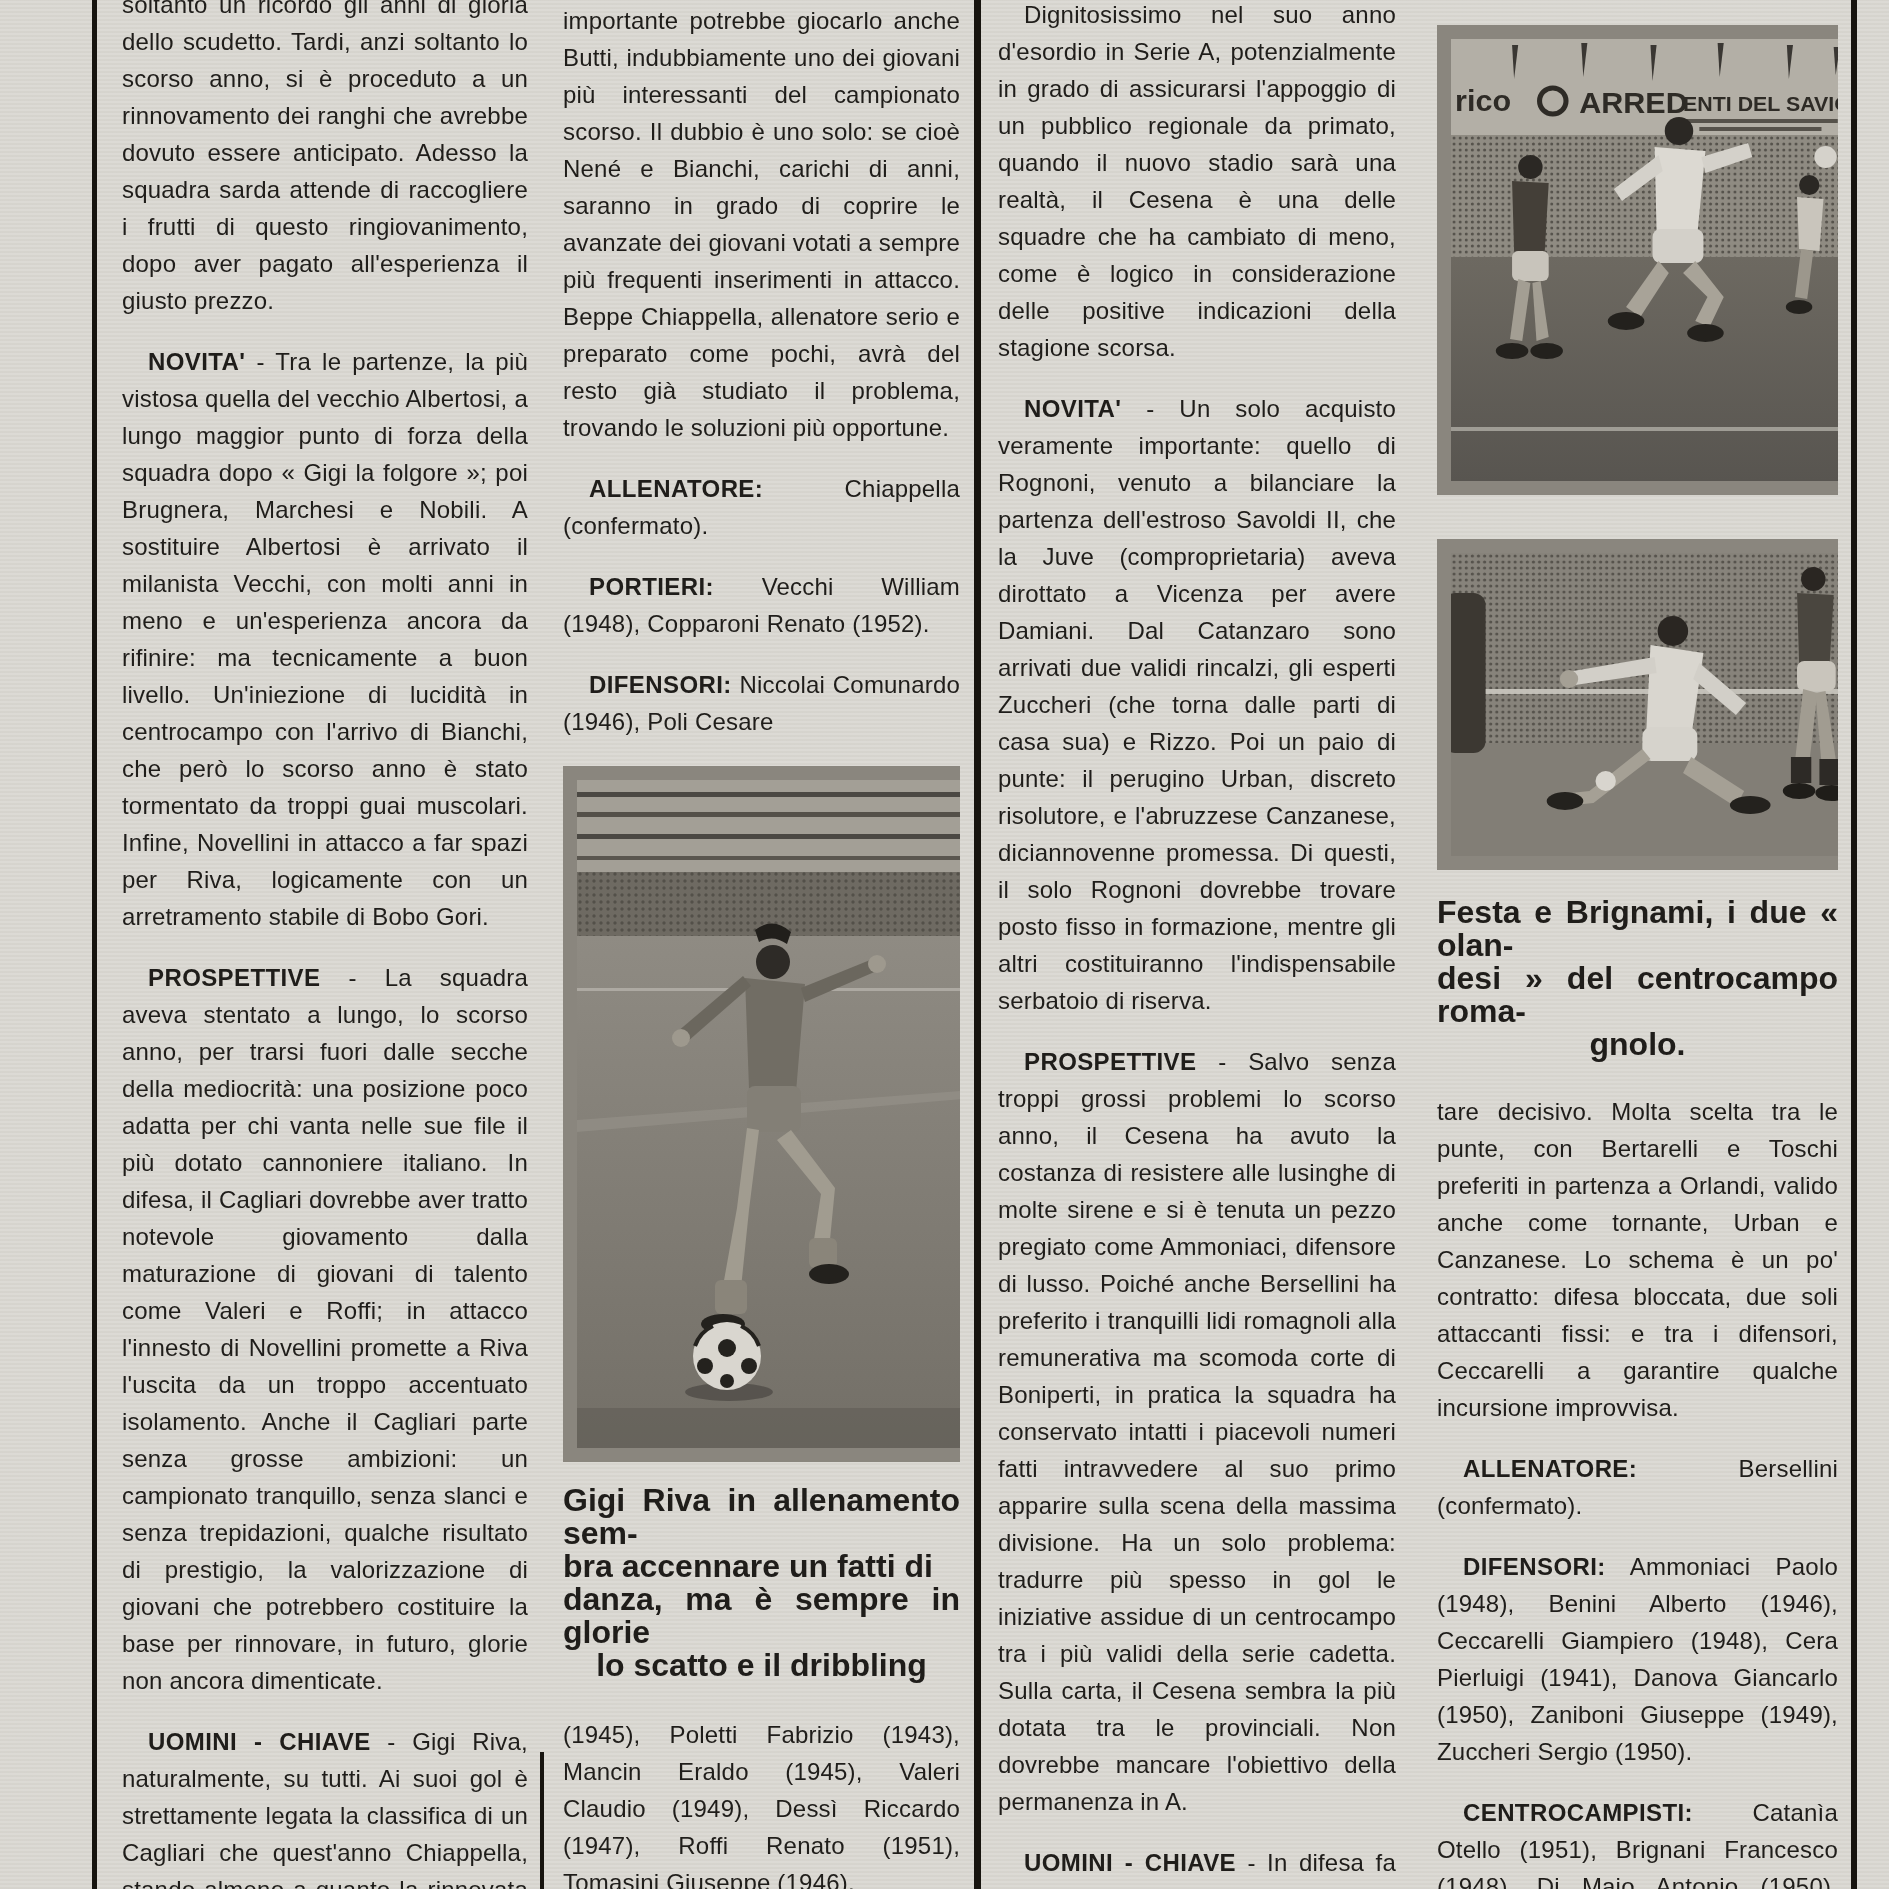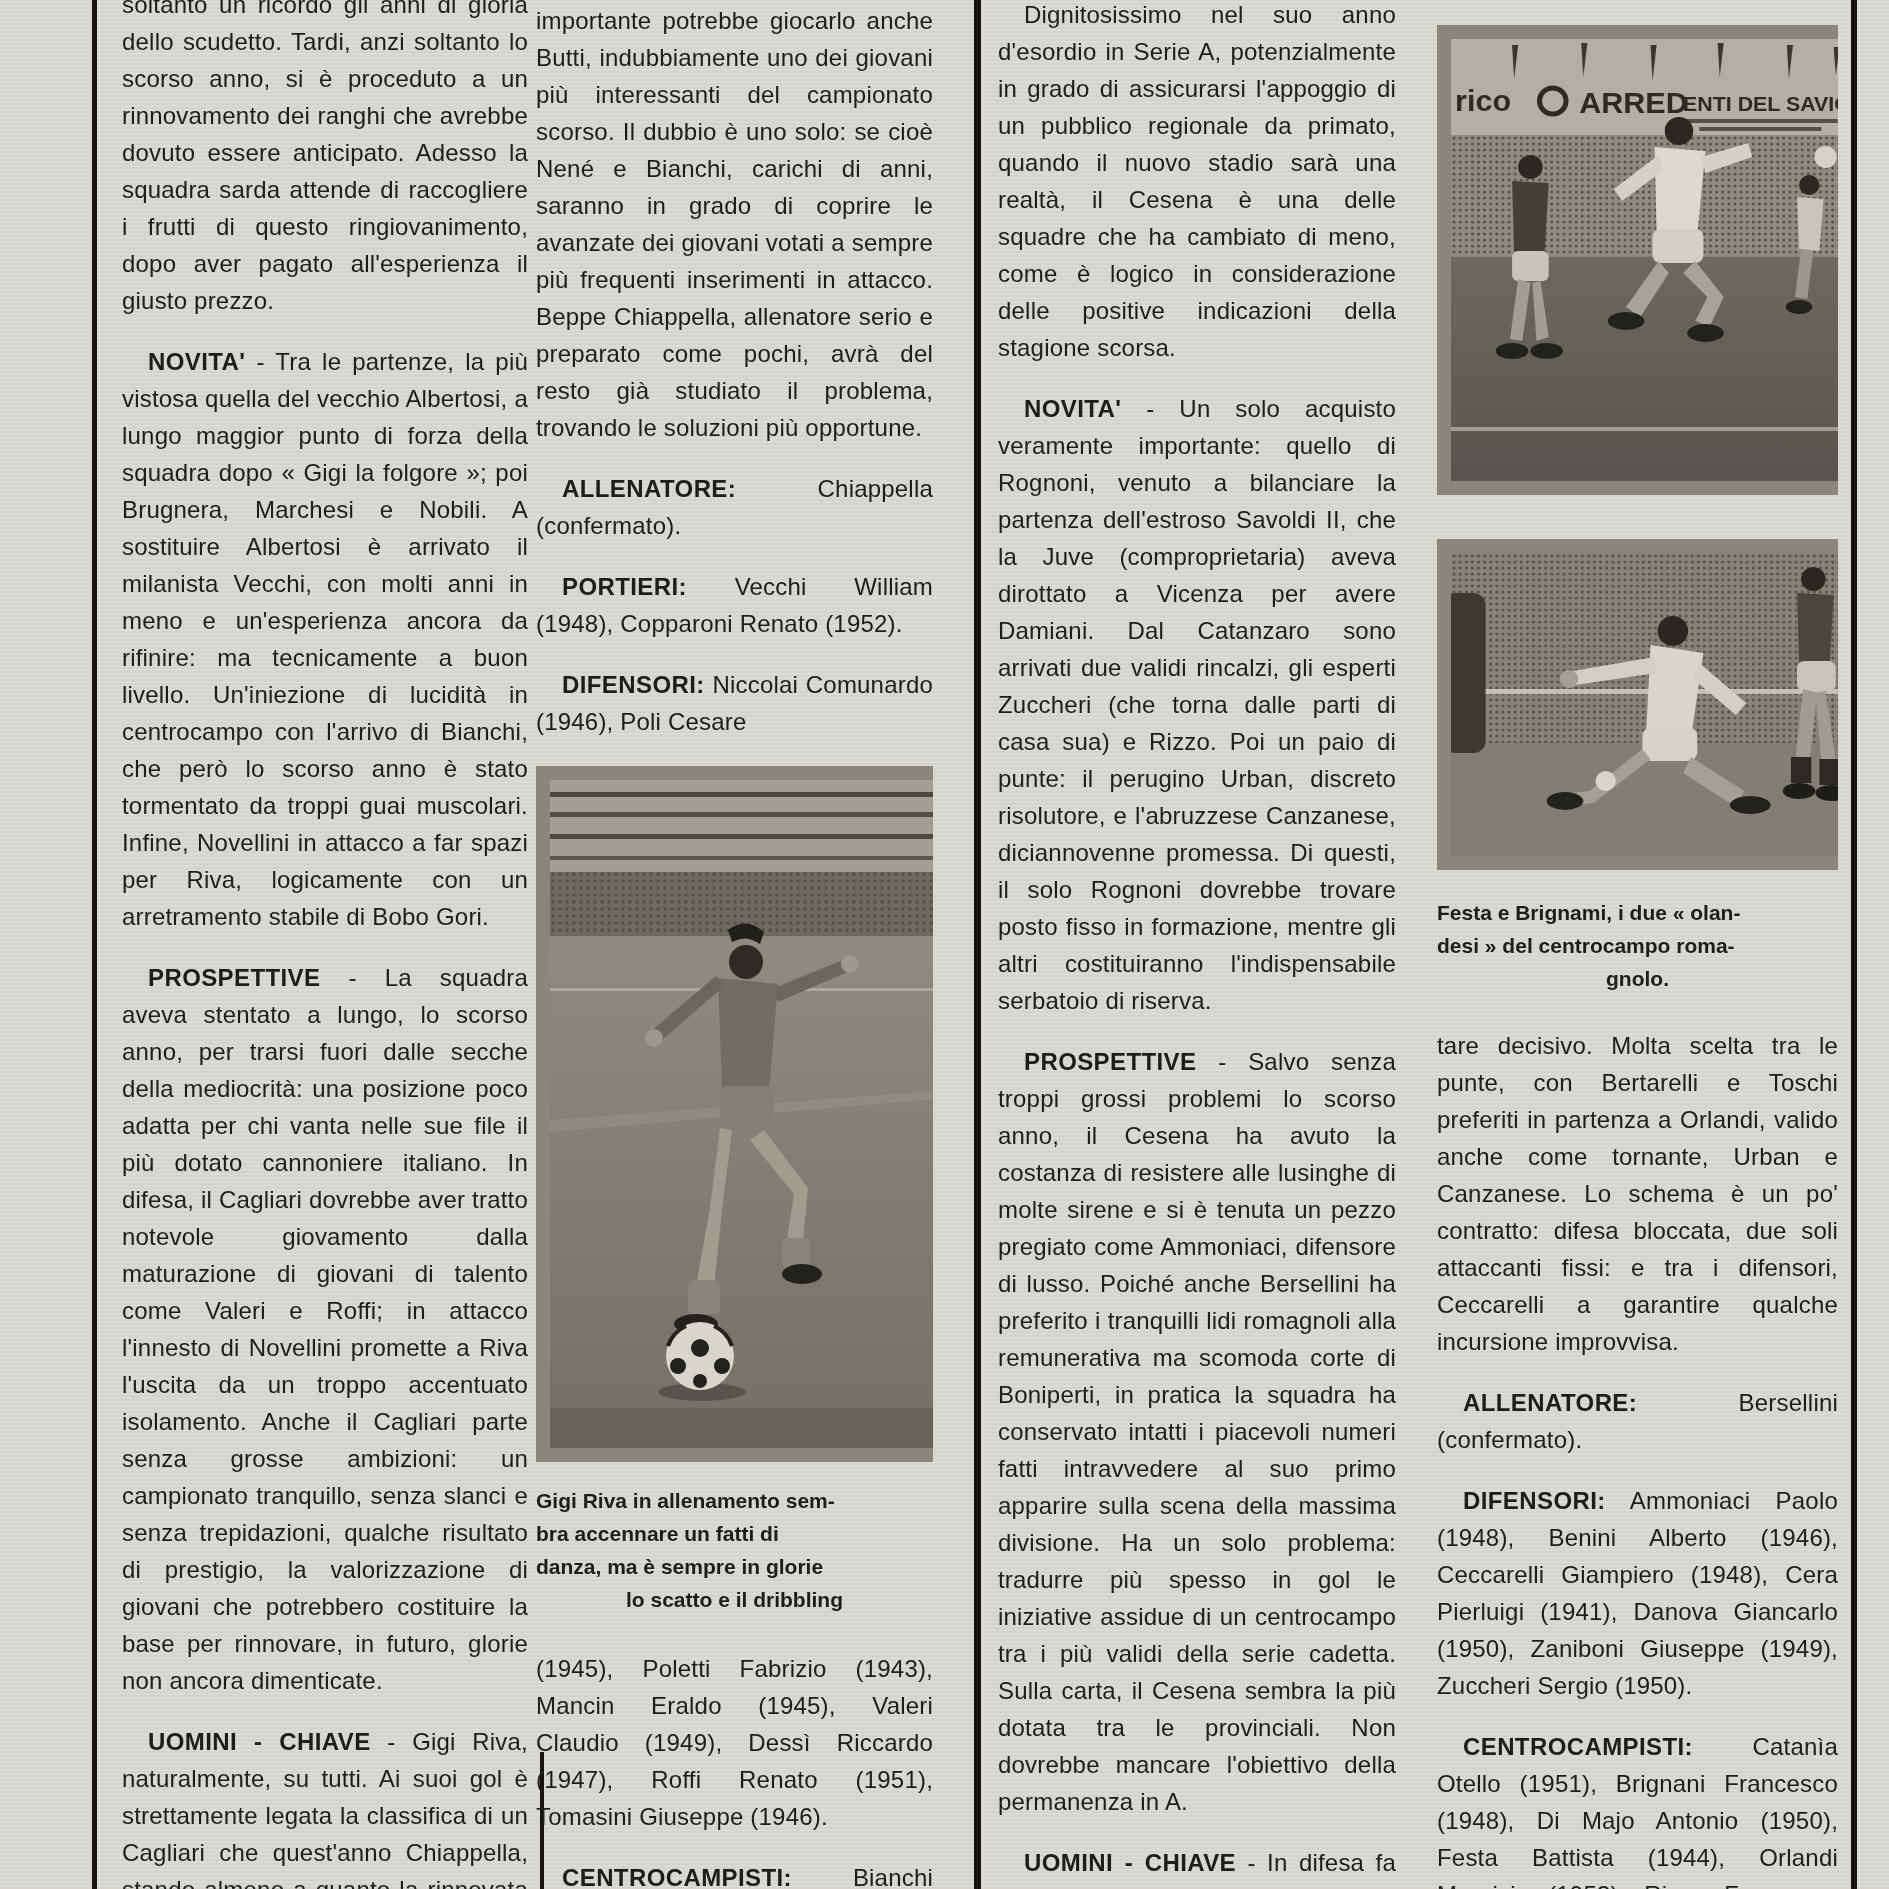--- a/index.html
+++ b/index.html
@@ -3,31 +3,31 @@
 <meta charset="utf-8">
 <style>
   html,body{margin:0;padding:0;background:#c9c7c2;}
   .page{position:relative;width:1889px;height:1889px;overflow:hidden;
         background:#dbd9d3;
         background-image:repeating-linear-gradient(0deg, rgba(120,115,105,.05) 0 2px, rgba(255,255,255,.04) 2px 4px);
         font-family:"Liberation Sans", sans-serif;color:#1f1d1a;}
   .vr{position:absolute;background:#17140f;}
   .col{position:absolute;top:0;height:1889px;overflow:hidden;text-align:justify;}
   #c1{left:122px;width:406px;}
-  #c2{left:536px;width:397px;}
+  #c2{left:563px;width:397px;}
   #c3{left:998px;width:398px;}
   #c4{left:1437px;width:401px;}
   .p{margin:0 0 24px 0;font-size:24px;line-height:37px;font-weight:500;letter-spacing:.2px;}
   .p b{font-weight:700;letter-spacing:.4px;}
   .ind{text-indent:26px;}
   .clip-top{margin-top:-14px;}
   figure{margin:0;padding:14px;}
   .photo{width:100%;display:block;background:#8a867e;}
   .photo svg{display:block;width:100%;height:100%;}
-  .cap{font-weight:700;font-size:21px;line-height:33px;text-align:justify;}
+  .cap{font-weight:700;font-size:32px;line-height:33px;text-align:justify;}
   .cap .cl{min-height:33px;}
   .cap .cc{text-align:center;}
   .boardtxt{font-family:"Liberation Sans",sans-serif;font-weight:700;fill:#2e2b26;}
 </style>
 </head>
 <body>
 
 <div class="page">
 
   <div class="vr" id="rl" style="left:92px;top:0;width:5px;height:1889px;"></div>

